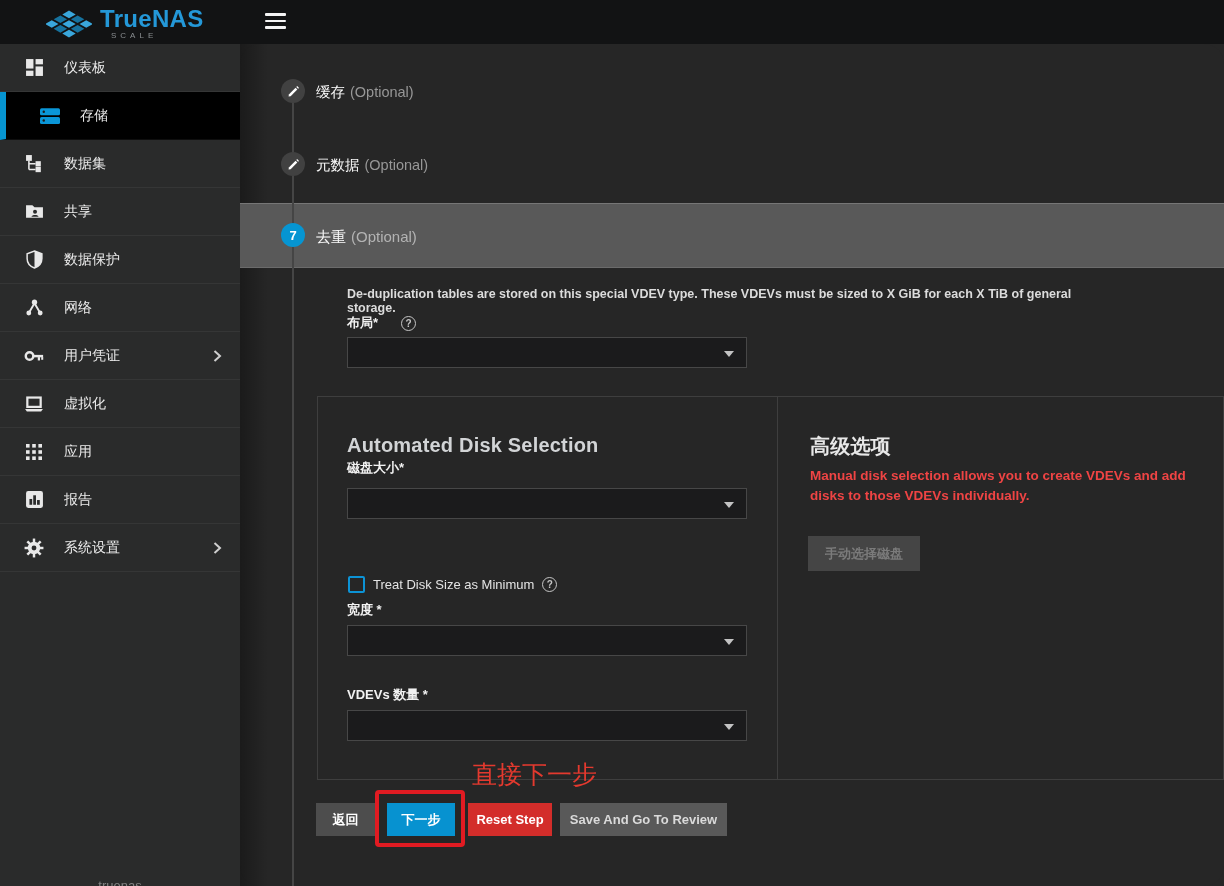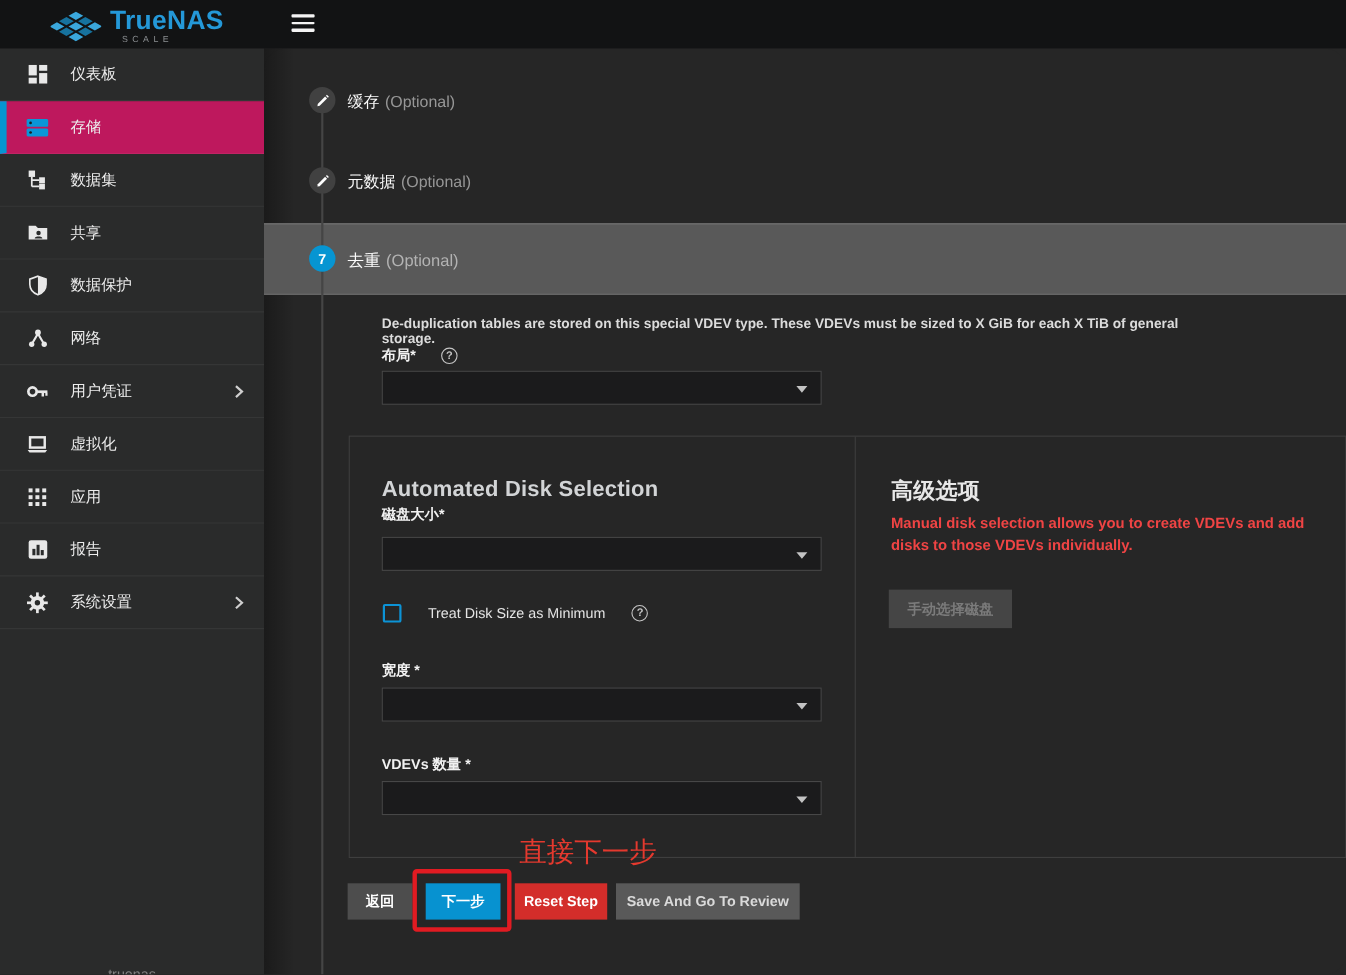--- a/index.html
+++ b/index.html
@@ -15,21 +15,21 @@
   .brand-sub{display:block;font-size:8px;letter-spacing:4px;color:#8b8f92;margin:1px 0 0 11px;}
   .hamburger{position:absolute;left:265px;top:13px;width:21px;cursor:pointer;}
   .hamburger i{display:block;height:2.5px;background:#f4f4f4;margin-bottom:4px;border-radius:1px;}
 
   
   .sidebar{position:absolute;left:0;top:44px;width:240px;height:842px;background:#2a2b2b;z-index:30;overflow:hidden;}
   .side-item{position:relative;height:48px;display:flex;align-items:center;padding-left:24px;
              border-bottom:1px solid rgba(255,255,255,.055);box-sizing:border-box;cursor:pointer;text-align:right;}
   .side-item .ic{width:20px;height:20px;flex:0 0 20px;display:flex;align-items:center;justify-content:center;}
   .side-item .lbl{margin-left:20px;font-size:14px;color:#ececec;}
-  .side-item.active{background:#be185d;border-left:6px solid #0695d2;padding-left:18px;}
+  .side-item.active{background:#000000;border-left:6px solid #0695d2;padding-left:34px;}
   .side-item .chev{position:absolute;right:14px;top:15px;}
   .side-footer{position:absolute;left:0;bottom:-7px;width:240px;text-align:center;
                font-size:13px;color:#818181;}
 
   
   .main{position:absolute;left:240px;top:44px;width:984px;height:842px;background:#262626;border-radius:20px;}
   .main::before{content:"";position:absolute;left:0;top:0;width:28px;height:842px;
                 background:linear-gradient(to right,rgba(0,0,0,.30),rgba(0,0,0,0));pointer-events:none;}
 
   .connector{position:absolute;left:52px;top:47px;width:2px;height:795px;background:#454545;z-index:1;}
@@ -76,21 +76,21 @@
 
   .sec-title{position:absolute;font-size:20px;font-weight:700;color:#d2d4d6;z-index:2;letter-spacing:.2px;}
   .title-ads{left:107px;top:373px;}
   .title-adv{left:570px;top:372px;color:#e8e8e8;}
   .adv-para{position:absolute;left:570px;top:408px;width:404px;font-size:13.5px;font-weight:600;
             color:#ef4444;line-height:20px;z-index:2;}
   .btn-manual{position:absolute;left:568px;top:492px;height:35px;padding:0 17px;background:#454545;
               color:#7b7b7b;font-size:13px;font-weight:700;border:none;z-index:2;
               display:flex;align-items:center;font-family:inherit;}
 
-  .chk-row{position:absolute;left:108px;top:505px;display:flex;align-items:center;gap:24px;z-index:2;}
+  .chk-row{position:absolute;left:108px;top:532px;display:flex;align-items:center;gap:8px;z-index:2;}
   .chk-box{width:17px;height:17px;border:2px solid #0c93d6;border-radius:2px;box-sizing:border-box;cursor:pointer;}
   .chk-label{font-size:13px;color:#e4e4e4;}
 
   .annotation-text{position:absolute;left:232px;top:714px;font-size:25px;color:#e4392e;z-index:6;}
   .annotation-box{position:absolute;left:135px;top:746px;width:90px;height:57px;border:4px solid #e11b22;
                   border-radius:4px;box-sizing:border-box;z-index:6;pointer-events:none;}
 
   .btn{position:absolute;top:759px;height:33px;border:none;font-size:13px;font-weight:700;
        color:#fff;z-index:5;display:flex;align-items:center;justify-content:center;cursor:pointer;
        font-family:inherit;}

